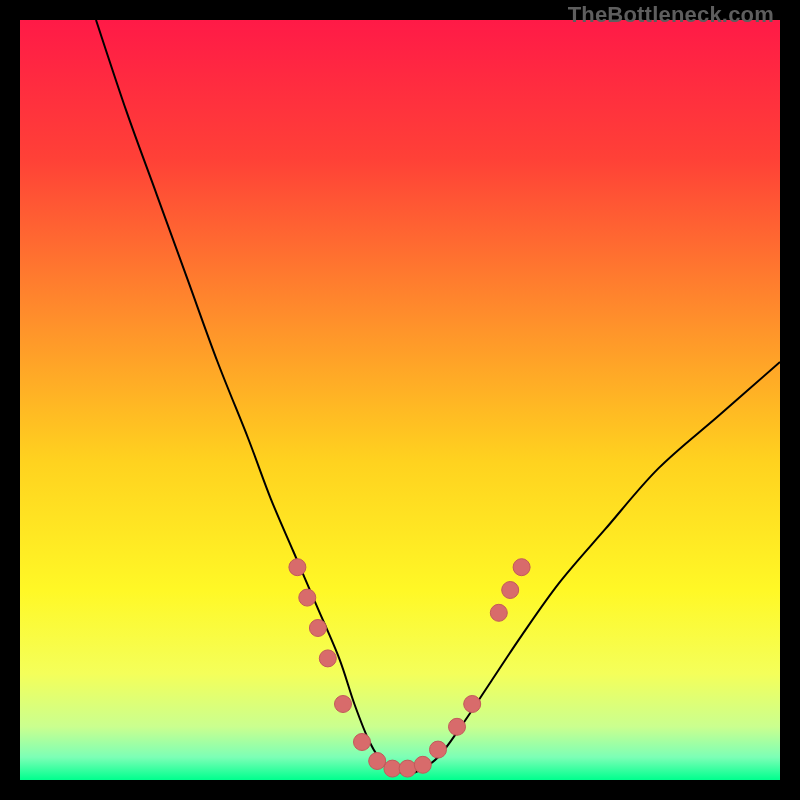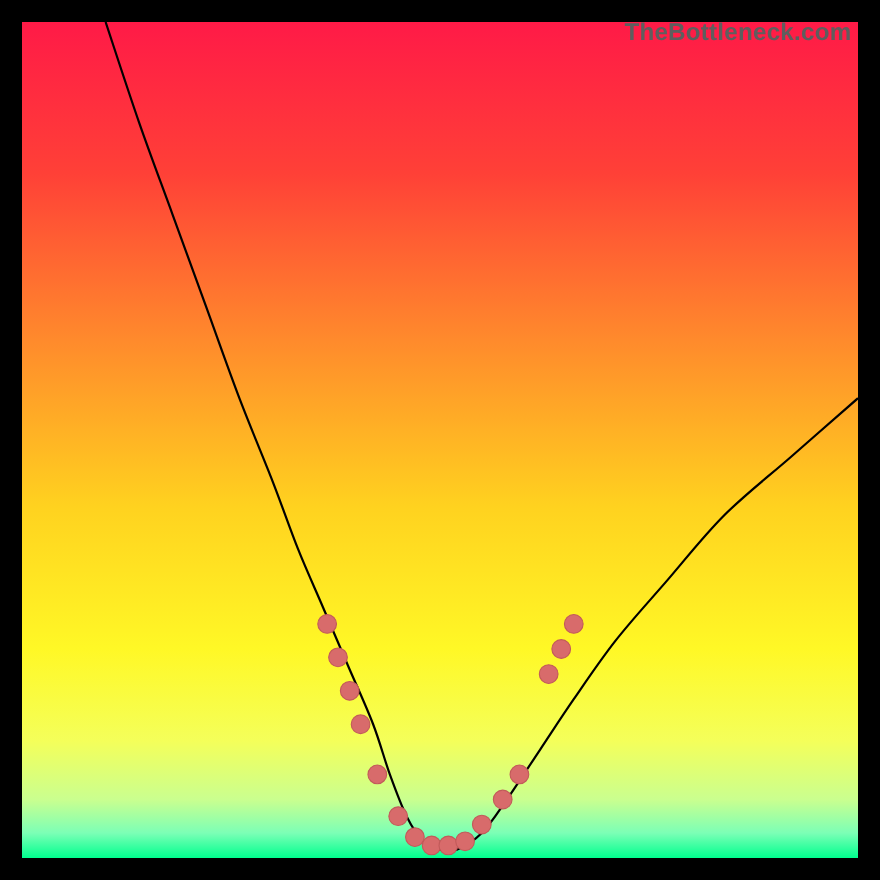--- a/index.html
+++ b/index.html
@@ -20,21 +20,21 @@
   }
   .gradient {
     position: absolute;
     left: 0;
     top: 0;
     width: 760px;
     height: 760px;
   }
   .watermark {
     position: absolute;
-    top: 16px;
+    top: 2px;
     right: 26px;
     font-family: Arial, Helvetica, sans-serif;
     font-size: 22px;
     font-weight: 600;
     color: #5e5e5e;
     letter-spacing: 0.2px;
   }
   svg.curve {
     position: absolute;
     left: 0;

